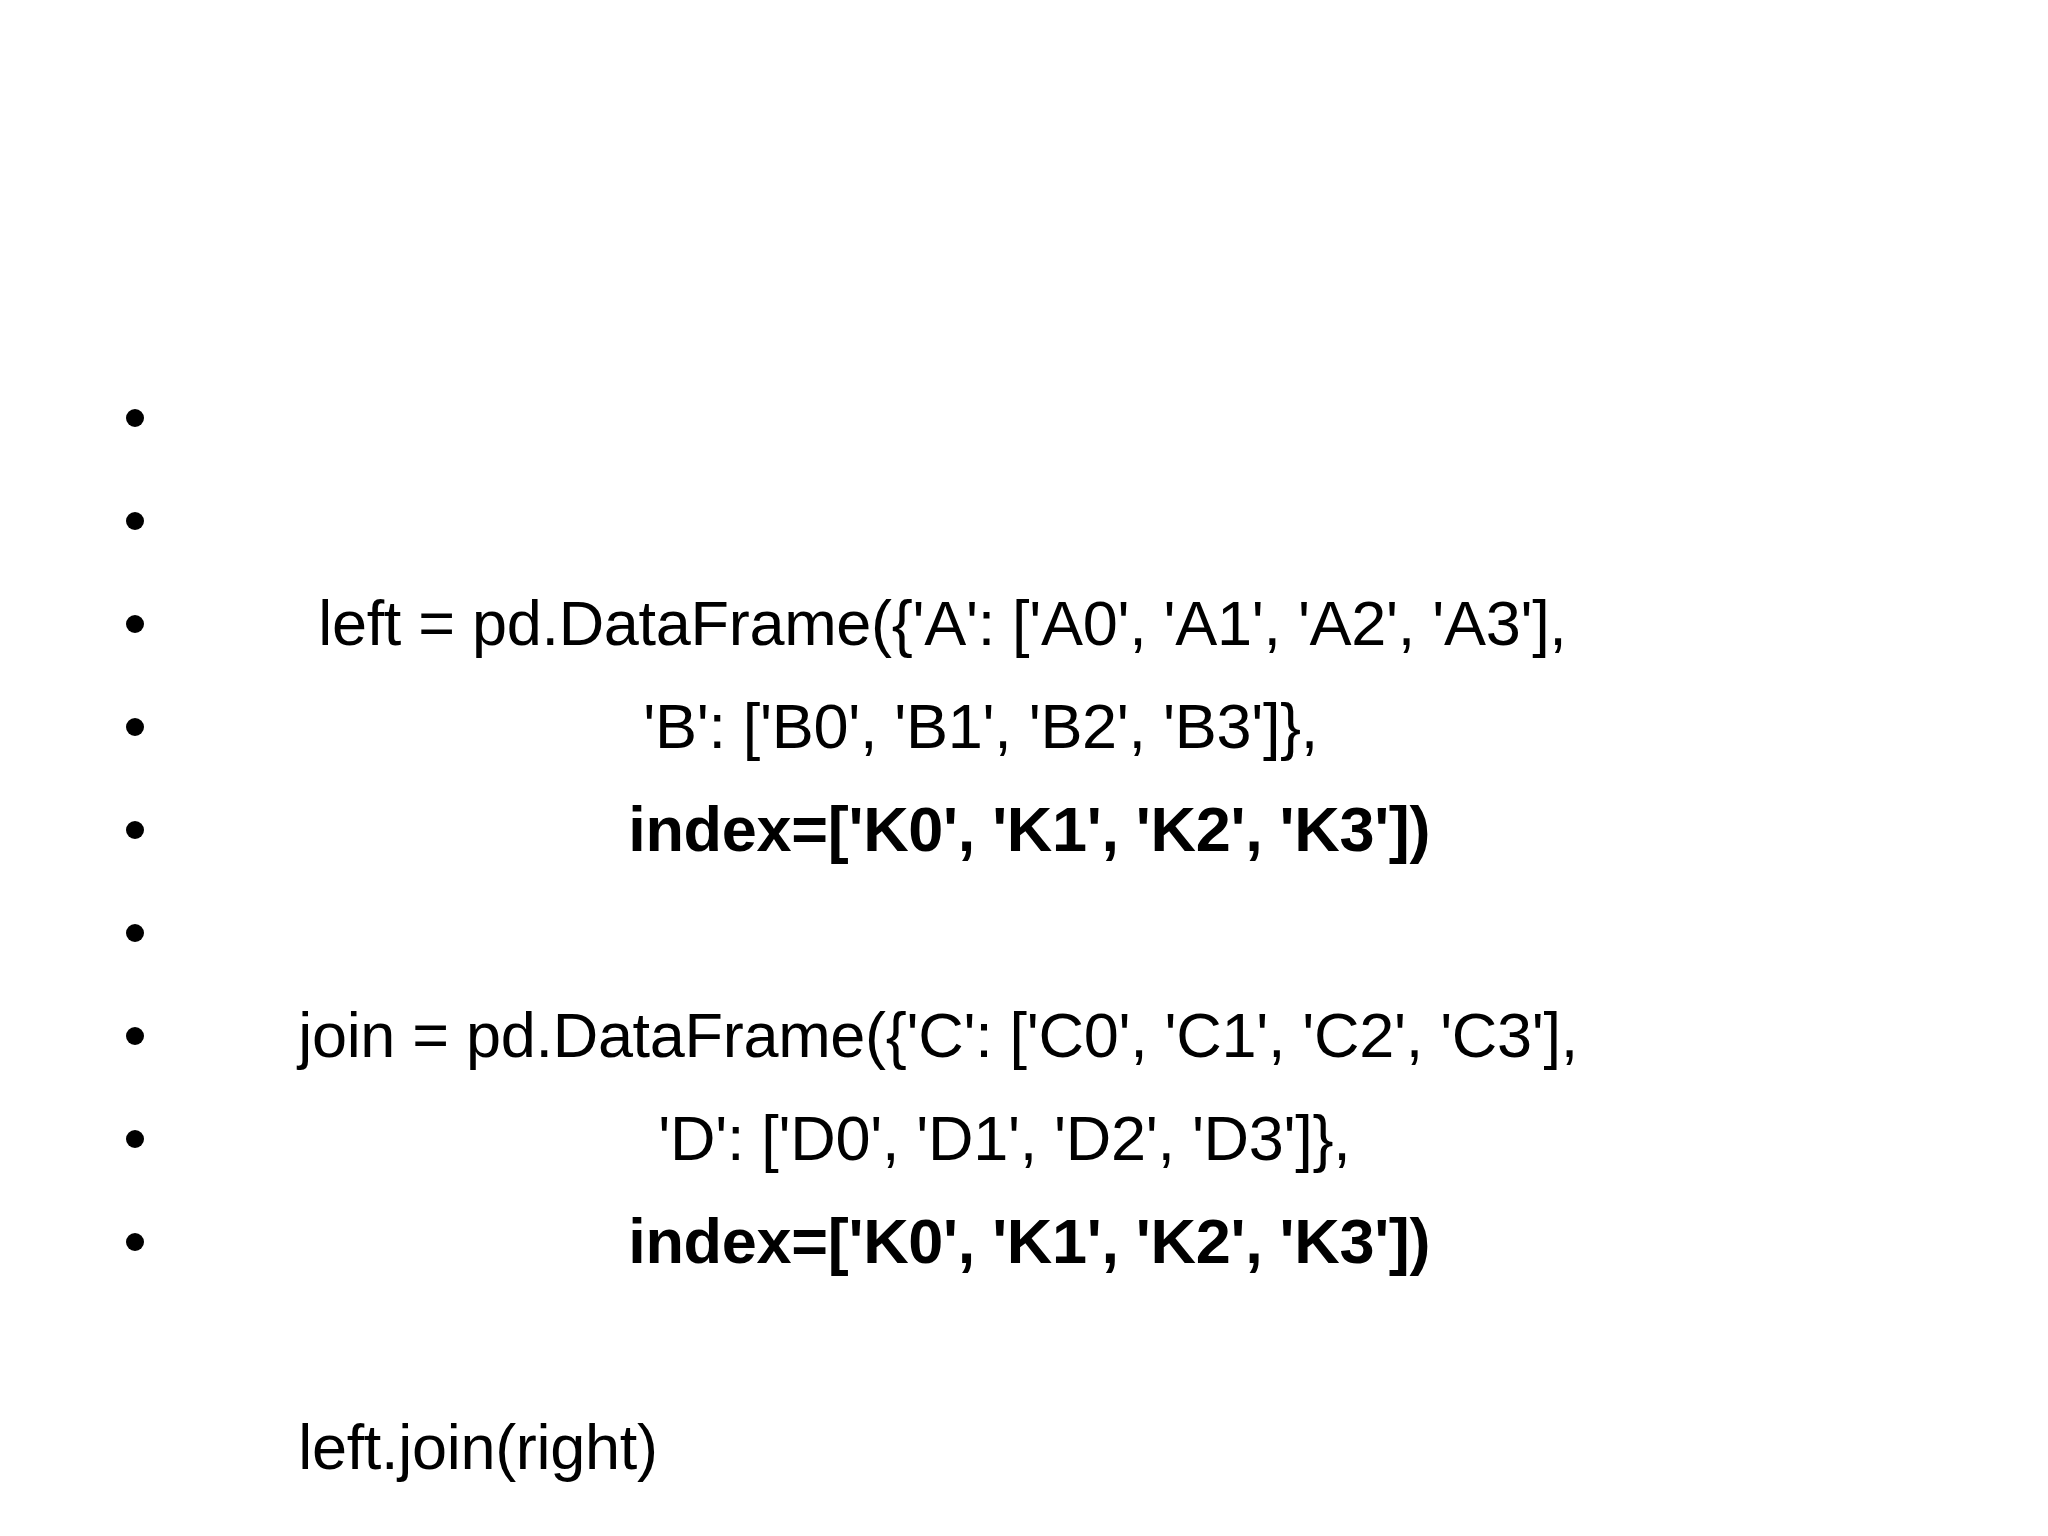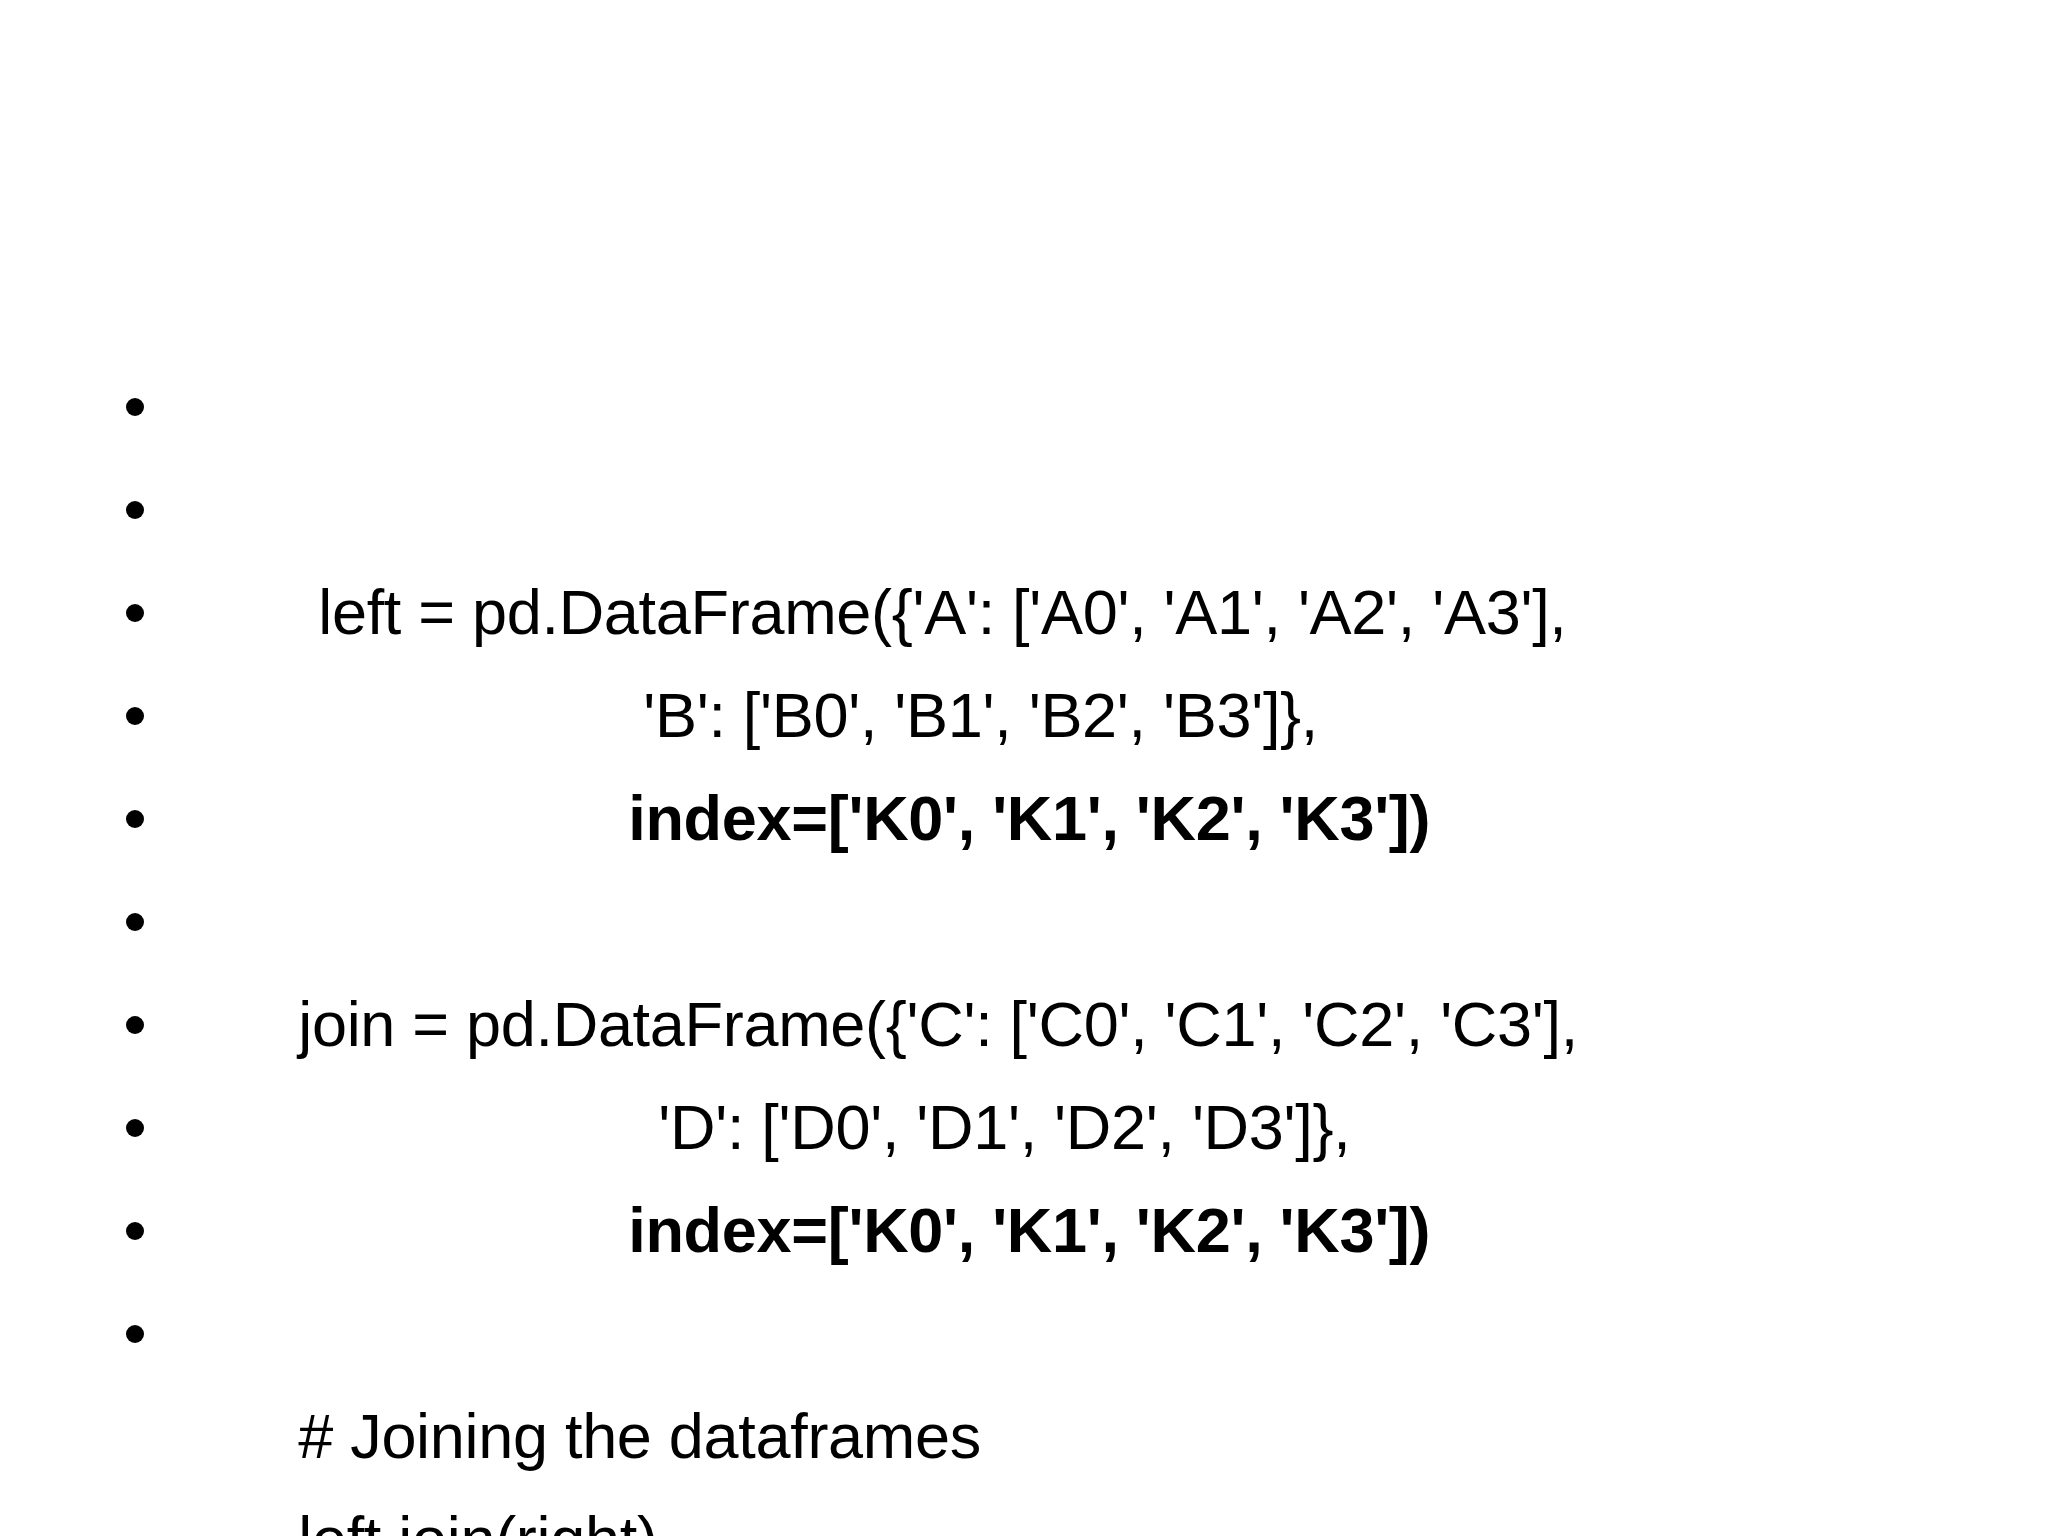--- a/index.html
+++ b/index.html
@@ -17,21 +17,21 @@
   #slide {
     position: relative;
     width: 2048px;
     height: 1536px;
     background: #ffffff;
   }
 
   #code-list {
     position: absolute;
     left: 0;
-    top: 355px;
+    top: 366px;
     width: 2048px;
     list-style: none;
     margin: 0;
     padding: 0;
   }
 
   .code-line {
     position: relative;
     height: 103px;
     line-height: 103px;
@@ -97,20 +97,16 @@
     <li class="code-line">
       <span class="bullet-dot"></span>
       <span class="line-text indent-3">index=['K0', 'K1', 'K2', 'K3'])</span>
     </li>
     <li class="code-line">
       <span class="bullet-dot"></span>
       <span class="line-text indent-0"></span>
     </li>
     <li class="code-line">
       <span class="bullet-dot"></span>
-      <span class="line-text indent-0"># Joining the dataframes</span>
-    </li>
-    <li class="code-line">
-      <span class="bullet-dot"></span>
       <span class="line-text indent-0">left.join(right)</span>
     </li>
   </ul>
 </div>
 
 </body></html>

